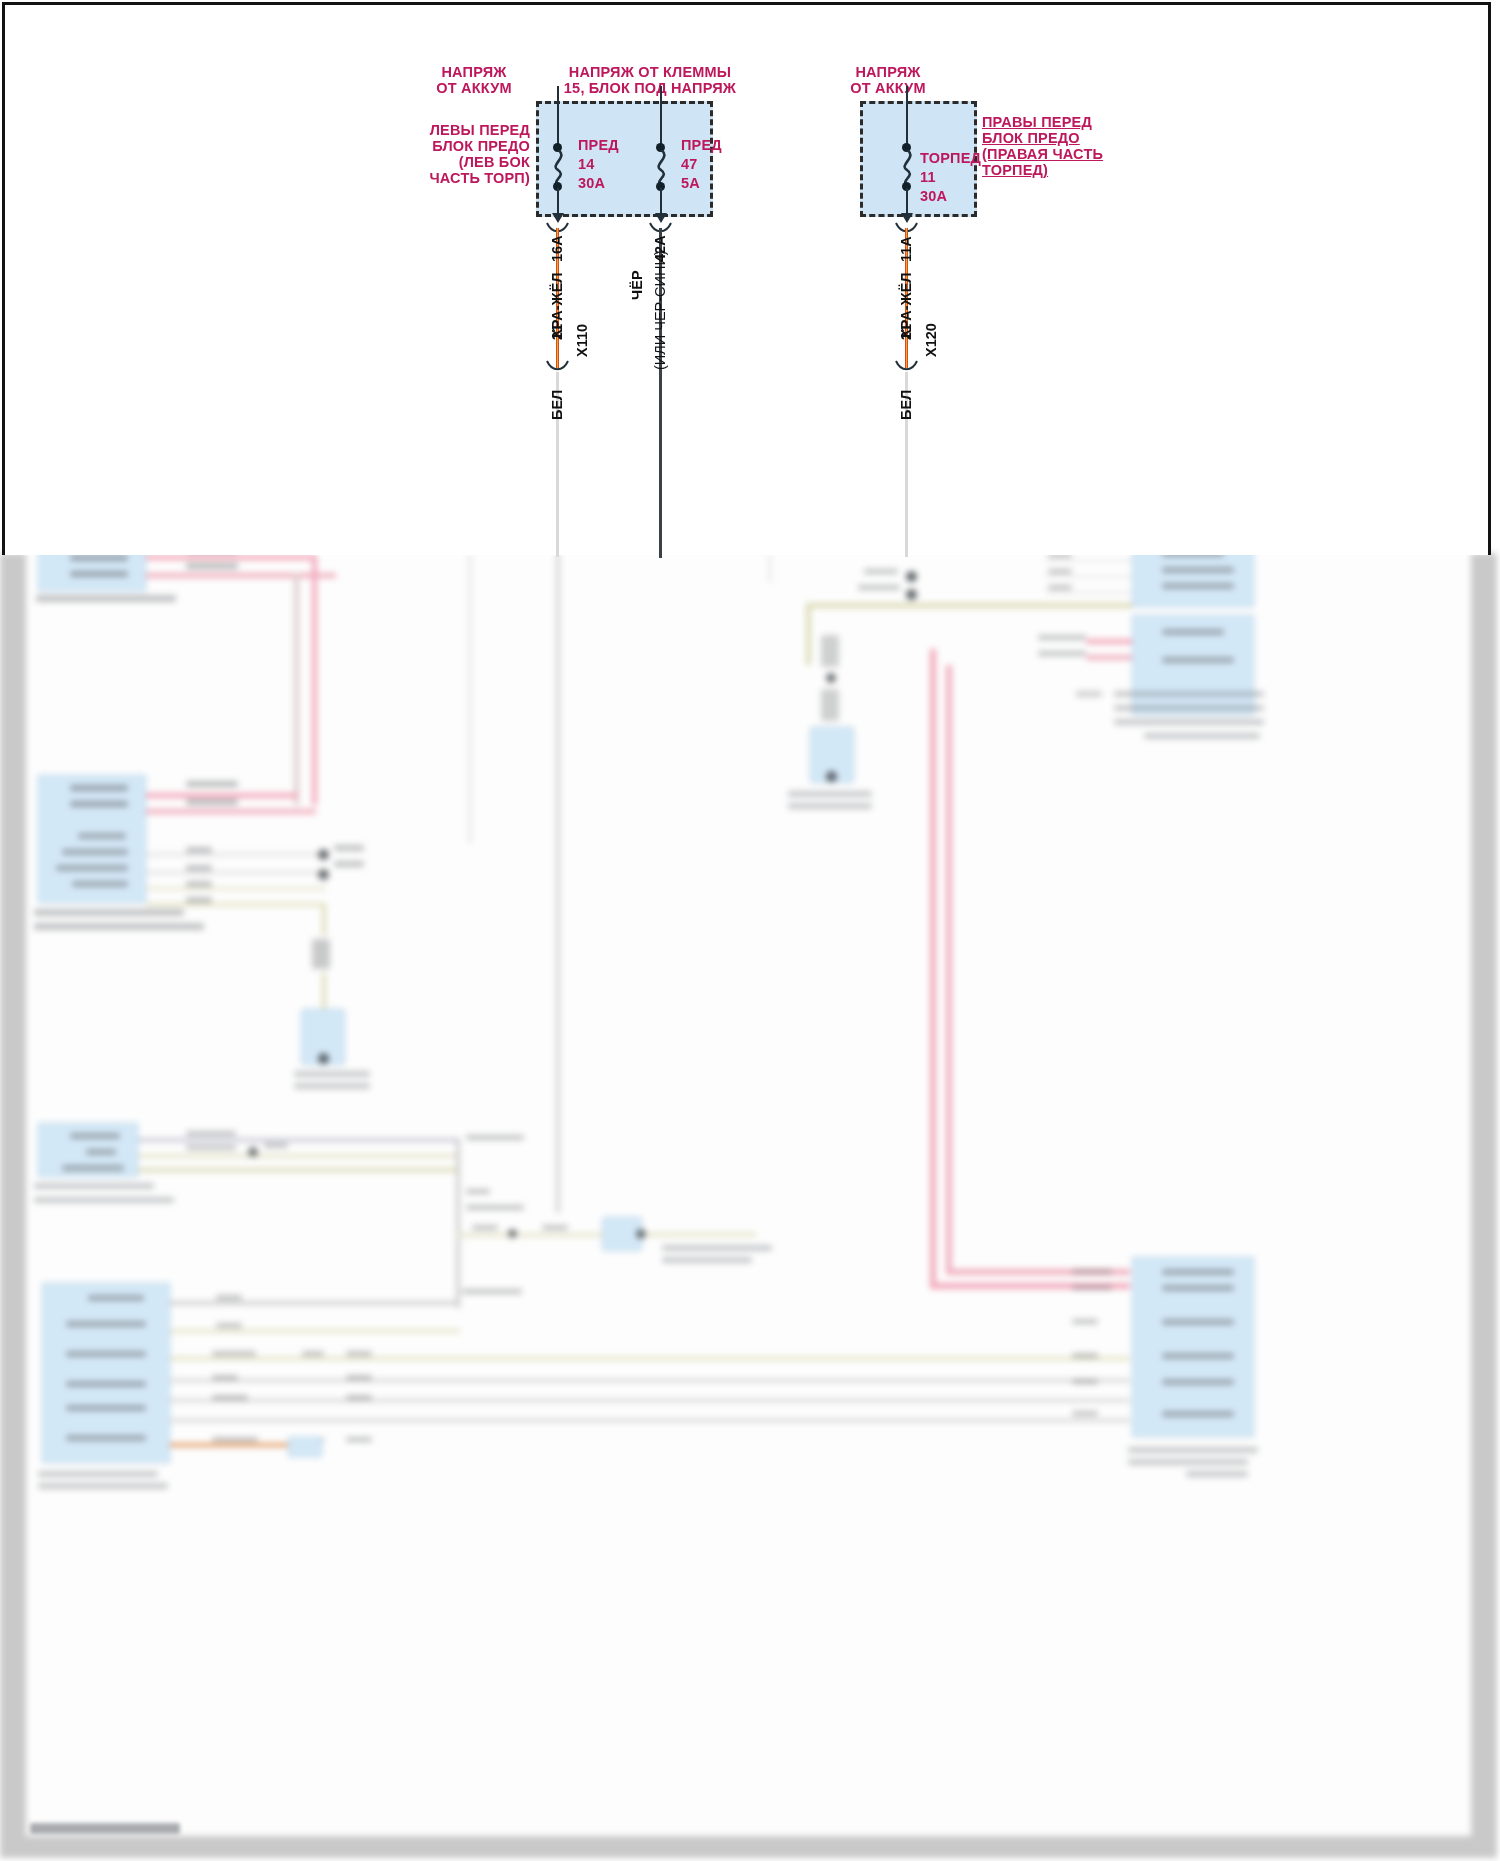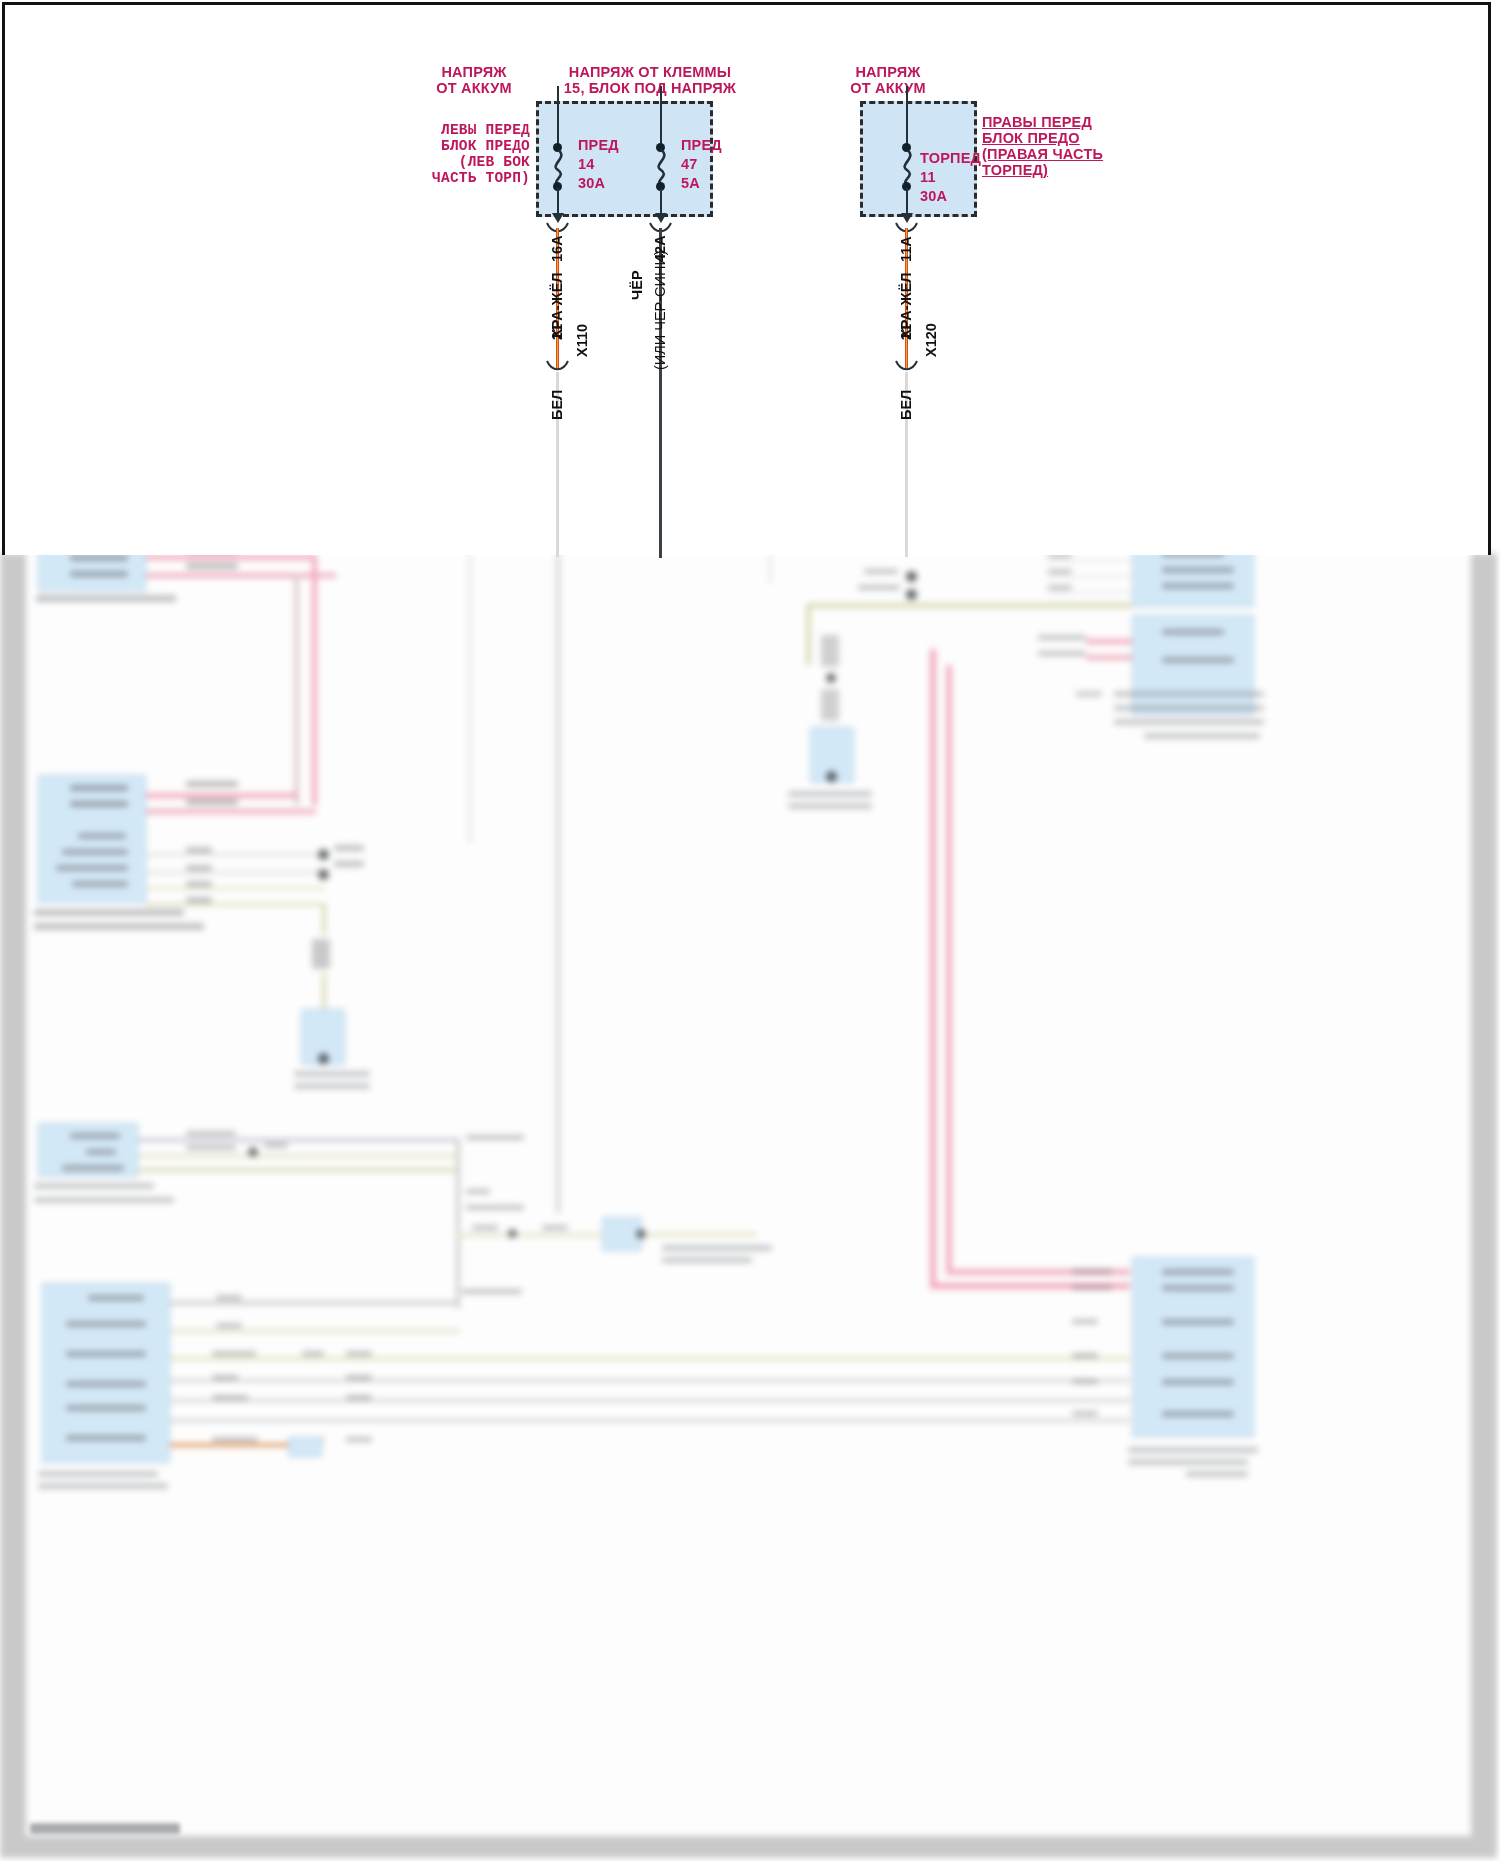--- a/index.html
+++ b/index.html
@@ -243,21 +243,21 @@
 ОТ АККУМ</div>
 
     <div class="lbl b c" style="left:536px;top:64px;width:228px;">НАПРЯЖ ОТ КЛЕММЫ
 15, БЛОК ПОД НАПРЯЖ</div>
 
     <div class="lbl b c" style="left:820px;top:64px;width:136px;">НАПРЯЖ
 ОТ АККУМ</div>
 
     <div class="fusebox" style="left:536px;top:101px;width:177px;height:116px;"></div>
 
-    <div class="lbl b r" style="left:400px;top:122px;width:130px;font-family:Liberation Mono, monospace;">ЛЕВЫ ПЕРЕД
+    <div class="lbl b r" style="left:400px;top:122px;width:130px;">ЛЕВЫ ПЕРЕД
 БЛОК ПРЕДО
 (ЛЕВ БОК
 ЧАСТЬ ТОРП)</div>
 
     <div class="vline" style="left:557px;top:86px;height:62px;"></div>
     <div class="dot" style="left:553px;top:143px;"></div>
     <svg style="position:absolute;left:549px;top:150px;" width="20" height="36">
       <path d="M9 0 C20 7, 0 15, 9 20 C18 26, 2 30, 9 36" stroke="#22303a" stroke-width="2.6" fill="none"></path>
     </svg>
     <div class="dot" style="left:553px;top:182px;"></div>

